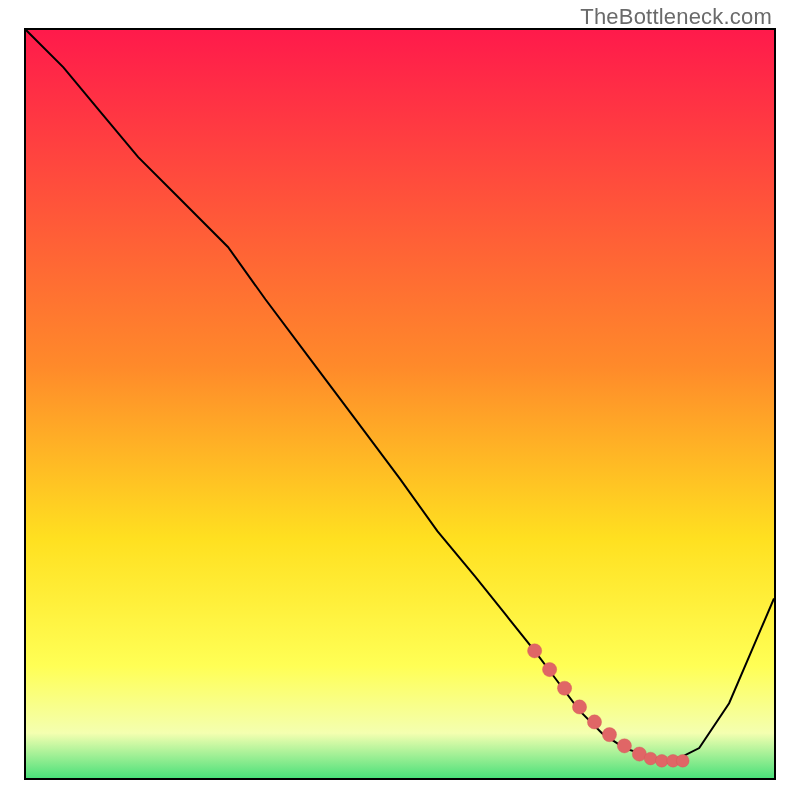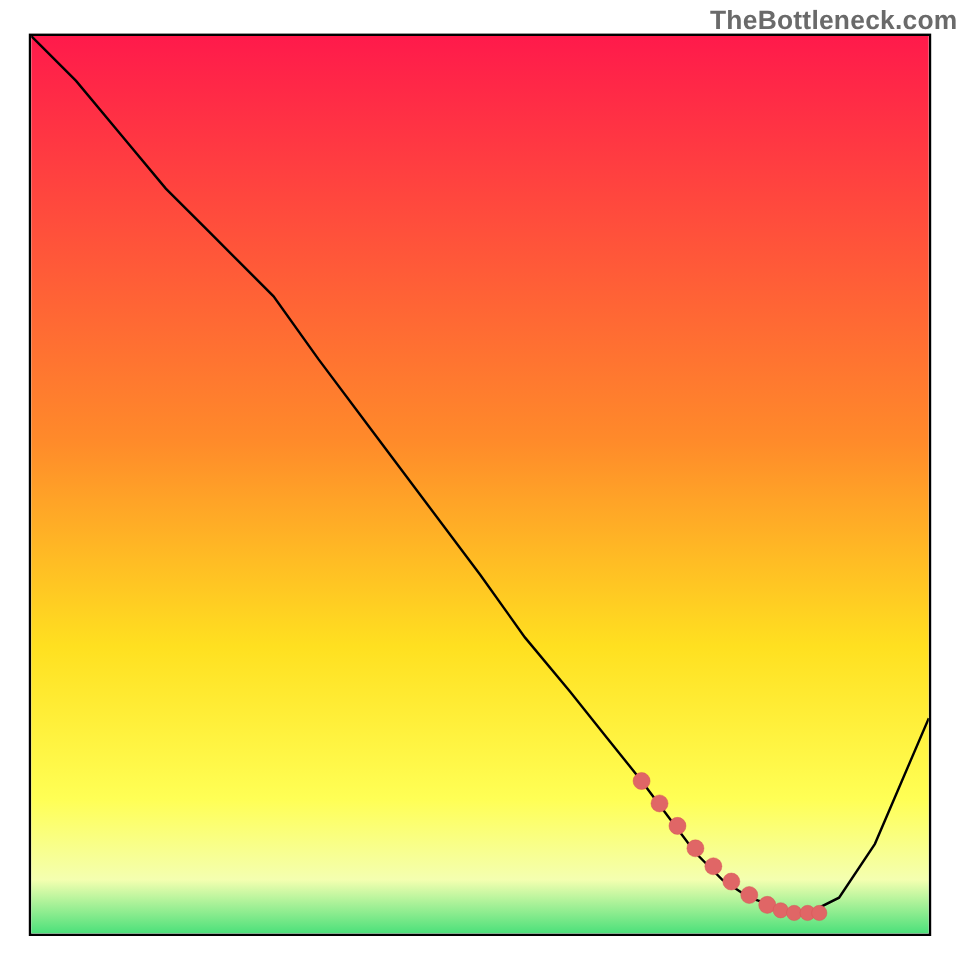--- a/index.html
+++ b/index.html
@@ -13,24 +13,24 @@
   }
   .frame {
     position: relative;
     width: 800px;
     height: 800px;
     box-sizing: border-box;
   }
   .watermark {
     position: absolute;
     top: 4px;
-    right: 2px;
+    right: 28px;
     color: #6a6a6a;
     font-size: 22px;
-    font-weight: 700;
+    font-weight: 400;
     letter-spacing: 0.2px;
   }
   .plot-outer {
     position: absolute;
     left: 24px;
     top: 28px;
     width: 752px;
     height: 752px;
     border: 2.5px solid #000;
     box-sizing: border-box;

